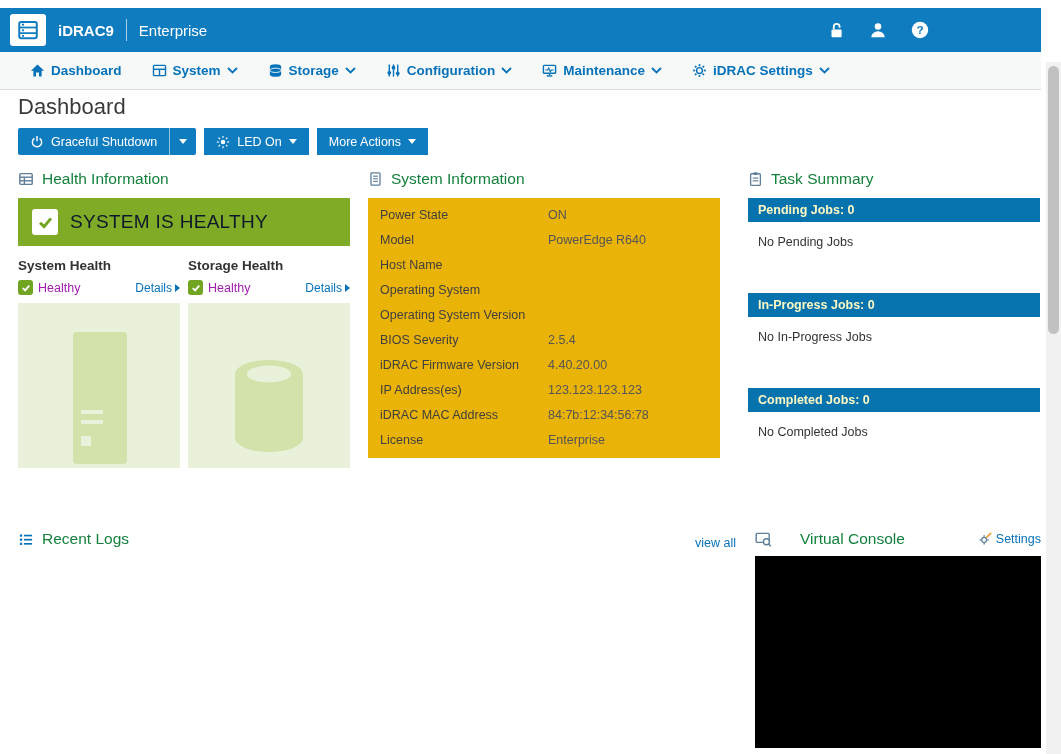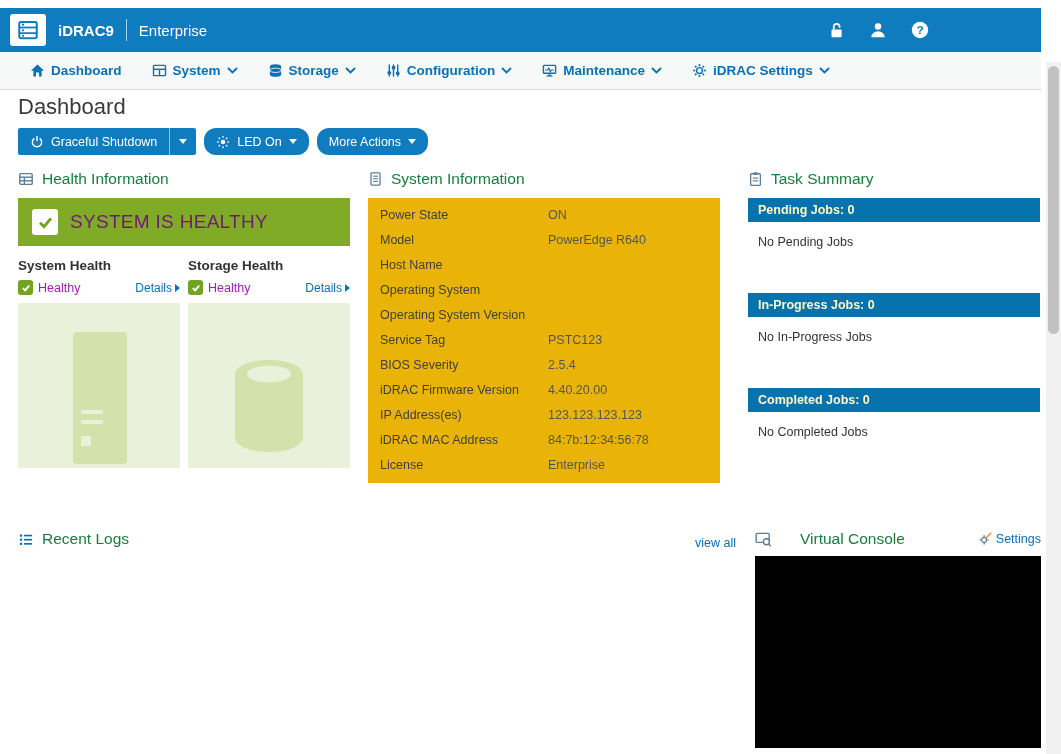--- a/index.html
+++ b/index.html
@@ -29,38 +29,38 @@
   }
   .nav-item { display:flex; align-items:center; gap:6px; color:#0672b9;
     font-size:13.5px; font-weight:bold; text-decoration:none; cursor:pointer; }
   .nicon { display:flex; }
   
   .page-title { position:absolute; left:18px; top:94px; margin:0;
     font-size:22px; font-weight:400; color:#3a3a3a; }
   .toolbar { position:absolute; left:18px; top:128px; display:flex; gap:8px; }
   .btn { background:#0f7cbf; color:#fff; font-size:12.5px; height:27px;
     display:flex; align-items:center; gap:7px; padding:0 12px; border:none;
-    border-radius:12px; cursor:pointer; font-family:inherit; }
+    border-radius:0; cursor:pointer; font-family:inherit; }
   .btn-split { display:flex; }
   .btn-main { border-radius:2px 0 0 2px; border-right:1px solid rgba(255,255,255,.55); }
   .btn-caret { width:26px; padding:0; justify-content:center; border-radius:0 2px 2px 0; }
   .caret { width:0; height:0; border-left:4px solid transparent;
     border-right:4px solid transparent; border-top:5px solid #fff; }
   
   .sec-head { display:flex; align-items:center; gap:8px; height:22px; margin-bottom:8px; }
   .sec-title { font-size:15.5px; color:#15803d; }
   .health-sec  { position:absolute; left:18px;  top:168px; width:332px; }
   .sysinfo-sec { position:absolute; left:368px; top:168px; width:352px; }
   .tasks-sec   { position:absolute; left:748px; top:168px; width:292px; }
   
   .banner { margin-top:6px; height:48px; background:#80ab27; display:flex;
     align-items:center; gap:12px; padding:0 14px; box-sizing:border-box; }
   .banner-badge { width:26px; height:26px; background:#fff; border-radius:3px;
     display:flex; align-items:center; justify-content:center; flex:0 0 auto; }
-  .banner-text { color:#701a75; font-size:19px; letter-spacing:.3px; white-space:nowrap; }
+  .banner-text { color:#0f172a; font-size:19px; letter-spacing:.3px; white-space:nowrap; }
   .health-cards { display:flex; gap:8px; margin-top:8px; }
   .hcard { width:162px; }
   .hcard-title { font-size:13.5px; font-weight:bold; color:#333; margin:4px 0 7px; }
   .hcard-status { display:flex; align-items:center; gap:5px; font-size:12.5px; margin-bottom:8px; }
   .badge { display:inline-flex; align-items:center; justify-content:center;
     background:#71a521; border-radius:3px; flex:0 0 auto; }
   .badge-14 { width:15px; height:15px; }
   .badge-16 { width:17px; height:17px; }
   .status-text { color:#a21caf; }
   .details-link { margin-left:auto; color:#0672b9; font-size:12px;
@@ -370,24 +370,20 @@
       </div>
       <div class="info-row">
         <span class="info-label">Operating System</span>
         <span class="info-value"></span>
       </div>
       <div class="info-row">
         <span class="info-label">Operating System Version</span>
         <span class="info-value"></span>
       </div>
       <div class="info-row">
-        <span class="info-label">Service Tag</span>
-        <span class="info-value">PSTC123</span>
-      </div>
-      <div class="info-row">
         <span class="info-label">BIOS Severity</span>
         <span class="info-value">2.5.4</span>
       </div>
       <div class="info-row">
         <span class="info-label">iDRAC Firmware Version</span>
         <span class="info-value">4.40.20.00</span>
       </div>
       <div class="info-row">
         <span class="info-label">IP Address(es)</span>
         <span class="info-value">123.123.123.123</span>

